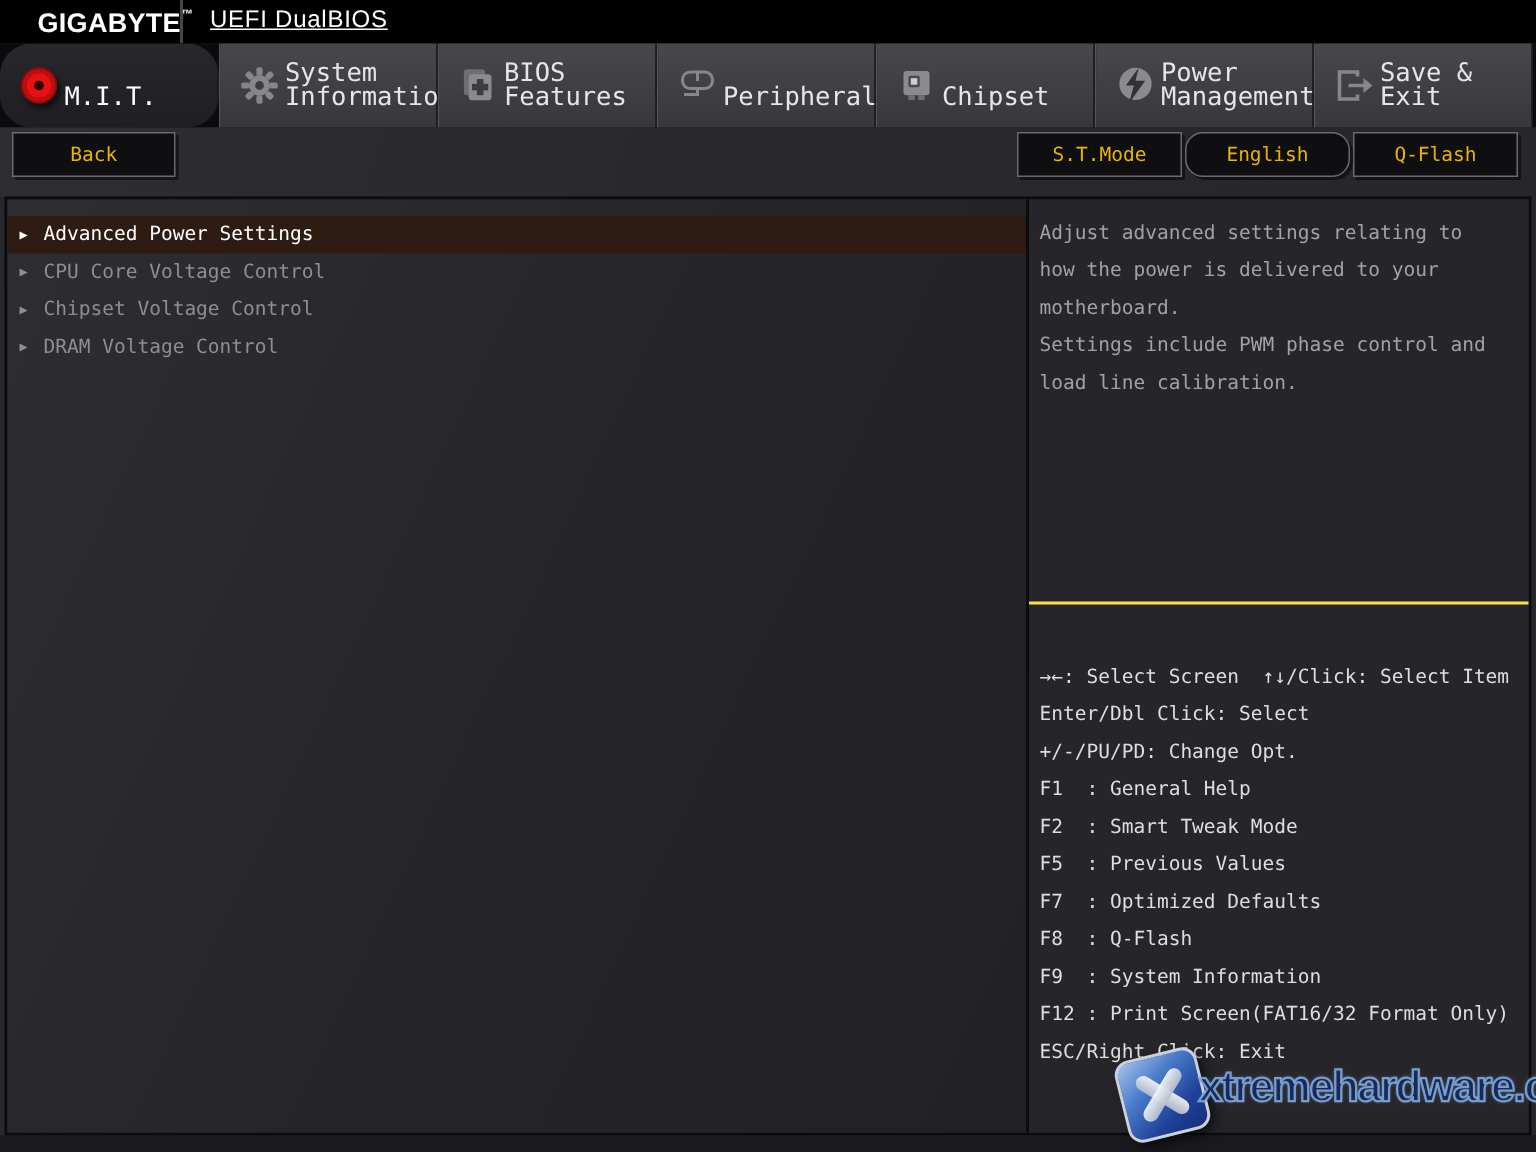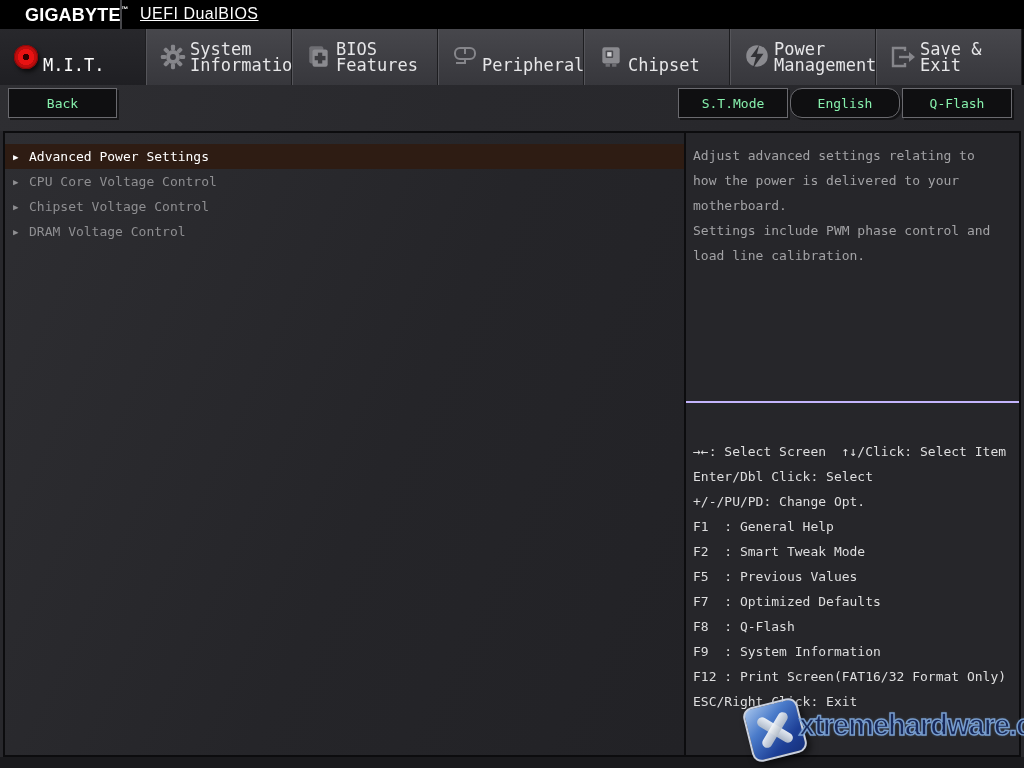--- a/index.html
+++ b/index.html
@@ -20,56 +20,56 @@
 
   
   .tabbar { position:absolute; left:0; top:29px; width:1024px; height:56px; background:#0b0b0d; display:flex; }
   .tab {
     width:146px; height:56px; display:flex; align-items:center; padding-left:9px;
     background:linear-gradient(#47474c, #37373c);
     border-right:1px solid #1d1d20; border-left:1px solid #55555a;
     color:#e6e6e8; font-size:17px; cursor:default;
   }
   .tab:first-child { border-left:none; }
-  .tab.active { background:linear-gradient(#28282c, #1f1f23); border-left:none; color:#fff; }
+  .tab.active { background:linear-gradient(#28282c, #1f1f23); border-left:none; color:#fff;border-radius:21px; }
   .tabicon { width:34px; min-width:34px; display:flex; justify-content:center; align-items:center; }
   .tablabel { white-space:pre-line; line-height:16px; height:36px; display:flex; align-items:flex-end; padding-bottom:2px; }
   .mit-dial {
     width:24px; height:24px; border-radius:50%;
     background:radial-gradient(circle at 50% 50%, #300 0 3px, #e81212 3.5px 8px, #bd0d0d 8px 12px);
     box-shadow:2px 3px 4px rgba(0,0,0,0.65), inset 0 0 0 1px #8c0808;
   }
 
   
   .midband { position:absolute; left:0; top:85px; width:1024px; height:46px;
     background:linear-gradient(105deg, #2e2e32 0%, #29292d 45%, #27272b 100%); }
   .bios-btn {
     position:absolute; top:3px; width:110px; height:30px;
     background:#0f0f11; border:1px solid #6a6a6f; box-shadow:2px 2px 0 rgba(0,0,0,0.5);
-    color:#86efac; font-family:"DejaVu Sans Mono", monospace; font-size:13px;
+    color:#eab308; font-family:"DejaVu Sans Mono", monospace; font-size:13px;
     display:flex; align-items:center; justify-content:center; cursor:default;
   }
   .btn-back { left:8px; width:109px; }
   .btn-stmode { left:678px; }
   .btn-english { left:790px;border-radius:12px; }
   .btn-qflash { left:902px; }
 
   
   .main { position:absolute; left:3px; top:131px; width:1018px; height:626px;
     border:2px solid #0c0c0e; background:#26262a; display:flex; }
   .menu-panel { width:681px; min-width:681px; border-right:2px solid #0c0c0e; padding-top:11px;
     background:linear-gradient(115deg, #2e2e32 0%, #252529 55%, #222226 100%); }
   .menu-item { height:25px; display:flex; align-items:center; padding-left:8px;
     color:#8e8e91; font-size:13px; cursor:default; }
   .menu-item .arrow { font-size:9px; width:16px; color:#8e8e91; }
   .menu-item.selected { background:#2e1c13; color:#fff; }
   .menu-item.selected .arrow { color:#fff; }
 
   .side { flex:1; display:flex; flex-direction:column; background:#26262a; }
-  .help-box { height:270px; padding:10px 6px 0 7px; border-bottom:2px solid #c4b5fd;
+  .help-box { height:270px; padding:10px 6px 0 7px; border-bottom:2px solid #fde047;
     color:#a2a2a5; font-size:13px; }
   .help-line { line-height:25px; white-space:pre; }
   .shortcuts-box { flex:1; padding:36px 0 0 7px; color:#dededf; font-size:13px; }
   .sc-line { line-height:25px; white-space:pre; }
 
   .bottomstrip { position:absolute; left:0; top:757px; width:1024px; height:11px; background:#1a1a1d; }
 
   
   .watermark { position:absolute; left:0; top:0; width:1024px; height:768px; pointer-events:none; }
   .wm-icon { position:absolute; left:747px; top:702px; width:56px; height:56px;

